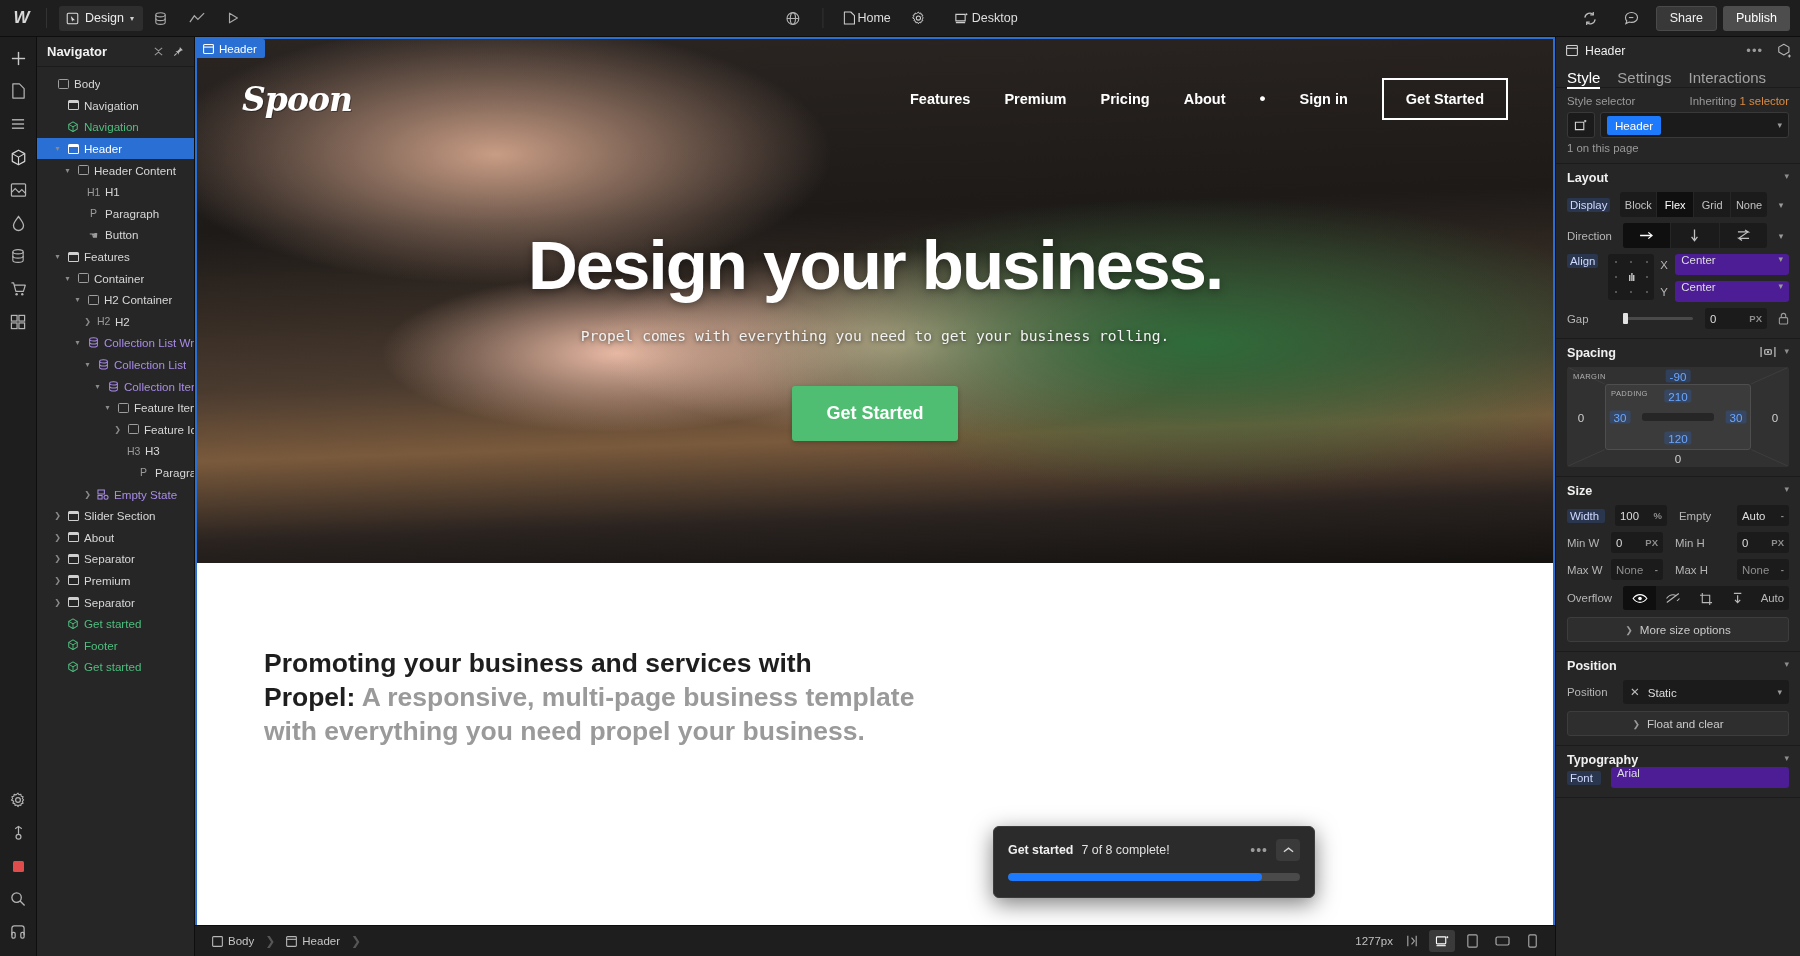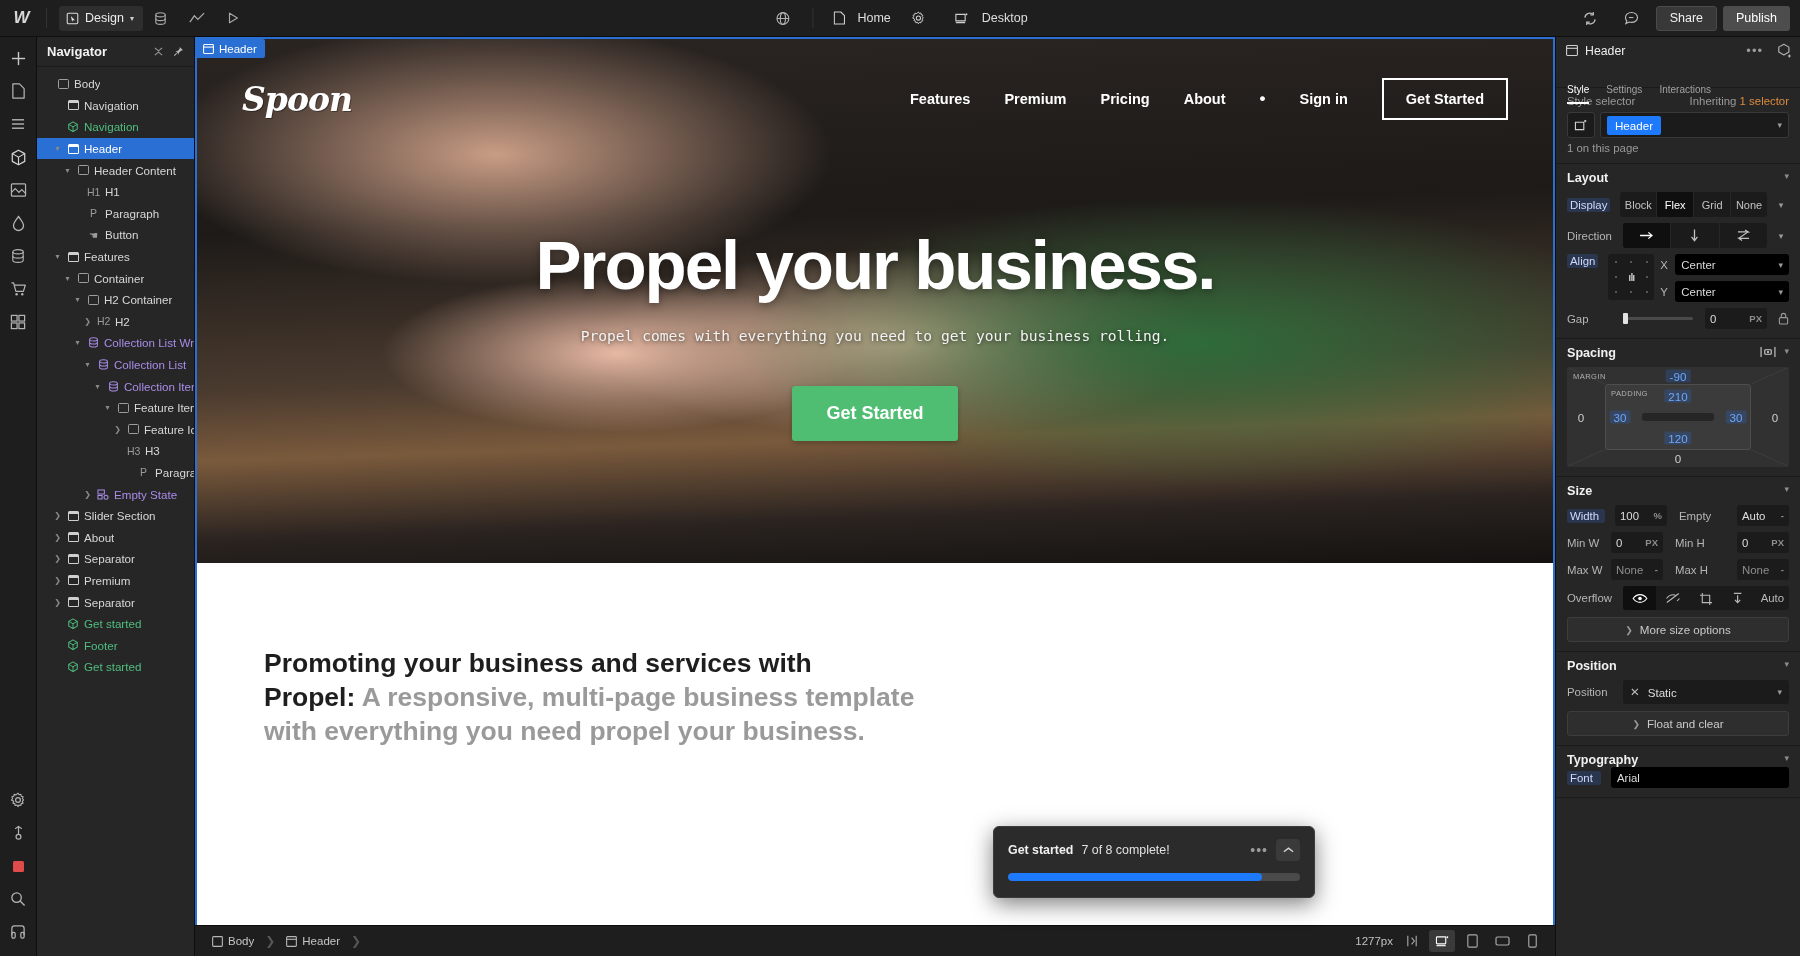--- a/index.html
+++ b/index.html
@@ -31,21 +31,21 @@
   }
   .tb-icon {
     width: 36px; height: 26px; display: flex; align-items: center; justify-content: center;
     color: #a9a9a9; cursor: pointer; border-radius: 3px;
   }
   .tb-center {
     position: absolute; left: 50%; transform: translateX(-50%);
     display: flex; align-items: center; gap: 2px;
   }
   .tb-chip {
-    display: flex; align-items: center; gap: 12px; height: 26px; padding: 0 8px;
+    display: flex; align-items: center; gap: 2px; height: 26px; padding: 0 8px;
     font-size: 12.5px; color: #dedede; cursor: pointer; border-radius: 3px;
   }
   .tb-right {
     position: absolute; right: 10px; display: flex; align-items: center; gap: 6px;
   }
   .btn-share {
     height: 25px; padding: 0 13px; border-radius: 3px; background: #383838;
     color: #f0f0f0; font-size: 12.5px; display: flex; align-items: center; cursor: pointer;
     border: 1px solid #4a4a4a;
   }
@@ -212,22 +212,22 @@
   .rp-head {
     height: 27px; display: flex; align-items: center; gap: 7px; padding: 0 8px 0 10px;
     font-size: 12.3px; color: #ededed;
   }
   .rp-head-title { flex: 1; }
   .rp-ic { color: #9a9a9a; cursor: pointer; display: flex; align-items: center; }
   .rp-tabs {
     display: flex; gap: 17px; padding: 3px 11px 0 11px; border-bottom: 1px solid #1b1b1b;
   }
   .rp-tab {
-    font-size: 10px; color: #a2a2a2; padding-bottom: 7px; cursor: pointer;
-    border-bottom: 2px solid transparent; position: relative; top: 17px;
+    font-size: 15px; color: #a2a2a2; padding-bottom: 1px; cursor: pointer;
+    border-bottom: 2px solid transparent; position: relative; top: 2px;
   }
   .rp-tab.active { color: #ffffff; border-bottom-color: #ffffff; }
   .sec { padding: 7px 11px 9px 11px; border-bottom: 1px solid #1b1b1b; }
   .sec-head { display: flex; align-items: flex-start; margin-bottom: 7px; }
   .sec-title { font-size: 12.6px; font-weight: 700; color: #f0f0f0; flex: 1; }
   .sec-chev { color: #8e8e8e; font-size: 9px; cursor: pointer; }
   .sec-ic { color: #cfcfcf; margin-right: 8px; cursor: pointer; display: flex; }
 
   .row { display: flex; align-items: center; margin-bottom: 6px; gap: 6px; }
   .lbl { font-size: 11.4px; color: #b6b6b6; width: 50px; flex: 0 0 50px; }
@@ -262,21 +262,21 @@
 
   .align-grid {
     width: 46px; height: 46px; background: #1b1b1b; border-radius: 3px; position: relative;
     display: grid; grid-template-columns: 1fr 1fr 1fr; grid-template-rows: 1fr 1fr 1fr;
     place-items: center; flex: 0 0 46px;
   }
   .ag-dot { width: 2px; height: 2px; background: #6a6a6a; border-radius: 50%; }
   .ag-center { color: #fff; font-size: 11px; letter-spacing: -1px; }
   .selects { flex: 1; display: flex; flex-direction: column; gap: 6px; }
   .sel-small {
-    height: 21px; background: #000000; border-radius: 3px; display: flex; align-items: center;
+    height: 21px; background: #4c1d95; border-radius: 3px; display: flex; 
     padding: 0 6px; font-size: 11.4px; color: #ddd; cursor: pointer;
   }
   .axis-lbl { font-size: 11.4px; color: #b6b6b6; width: 10px; flex: 0 0 10px; }
 
   .slider { flex: 1; height: 3px; background: #4a4a4a; border-radius: 2px; position: relative; margin-right: 6px; }
   .slider-knob { position: absolute; left: 0; top: -4px; width: 5px; height: 11px; background: #e2e2e2; border-radius: 1px; }
   .num-input {
     width: 62px; height: 21px; background: #1b1b1b; border-radius: 3px; display: flex; align-items: center;
     padding: 0 5px; font-size: 11.4px; color: #ddd; cursor: text;
   }
@@ -747,21 +747,21 @@
               <span class="hl">Premium</span>
               <span class="hl">Pricing</span>
               <span class="hl">About</span>
               <span class="hl dot">•</span>
               <span class="hl">Sign in</span>
               <span class="btn-outline">Get Started</span>
             </div>
           </div>
 
           <div class="hero-center">
-            <div class="hero-h1">Propel your business.</div>
+            <div class="hero-h1">Design your business.</div>
             <div class="hero-sub">Propel comes with everything you need to get your business rolling.</div>
             <div><span class="btn-green">Get Started</span></div>
           </div>
         </div>
 
         <div class="below">
           <div class="below-h">
             <span>Promoting your business and services with</span><br>
             <span>Propel:</span><span class="muted"> A responsive, multi-page business template</span><br>
             <span class="muted">with everything you need propel your business.</span>

